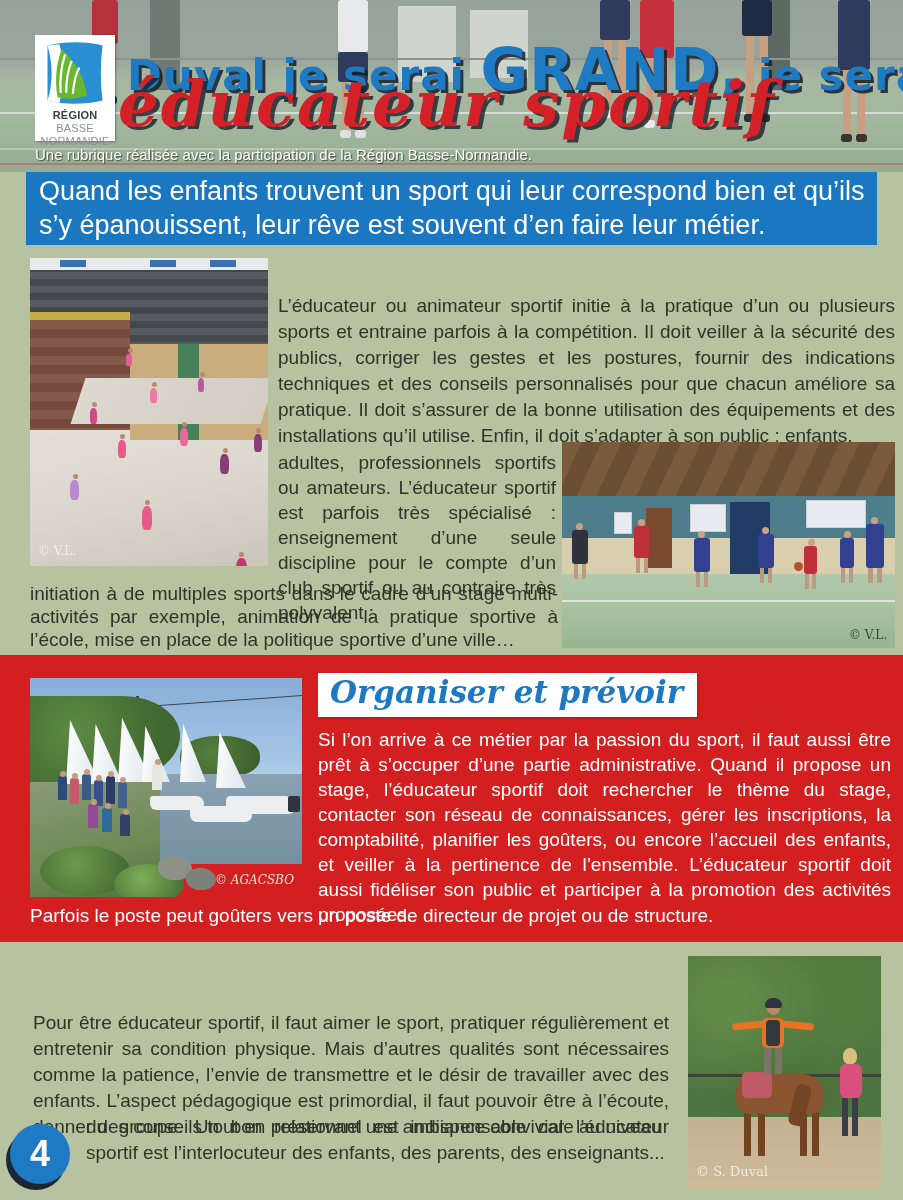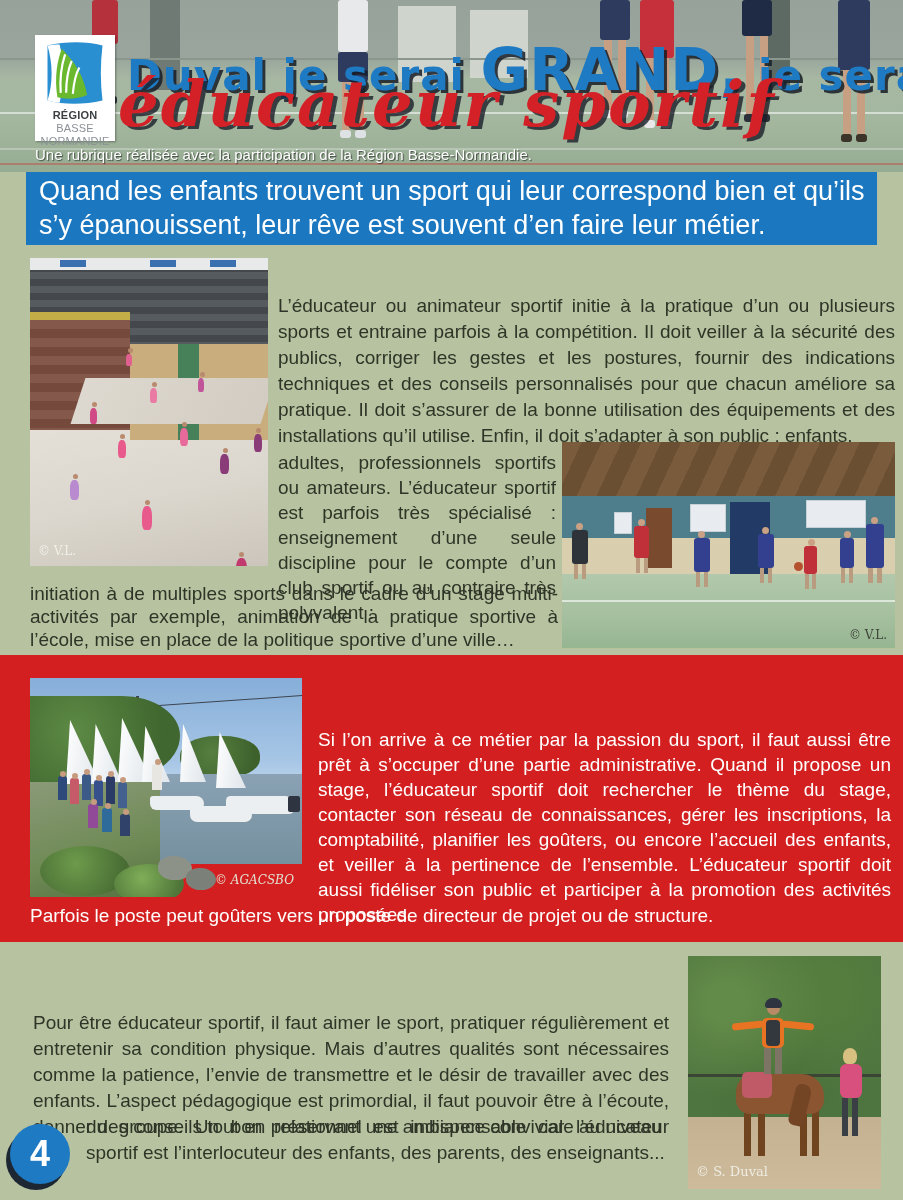--- a/index.html
+++ b/index.html
@@ -305,20 +305,21 @@
       <div class="s-person" style="left:88px;top:104px;width:9px;height:26px;background:#44608f;"></div>
       <div class="s-person" style="left:58px;top:126px;width:10px;height:24px;background:#904a98;"></div>
       <div class="s-person" style="left:72px;top:130px;width:10px;height:24px;background:#2e6a9a;"></div>
       <div class="s-person" style="left:90px;top:136px;width:10px;height:22px;background:#30426a;"></div>
       <div class="s-bush" style="left:10px;top:168px;width:90px;height:50px;"></div>
       <div class="s-bush" style="left:84px;top:186px;width:70px;height:40px;background:radial-gradient(circle at 40% 35%,#7fae58,#4e7438 80%);"></div>
       <div class="s-rock" style="left:128px;top:178px;width:34px;height:24px;"></div>
       <div class="s-rock" style="left:156px;top:190px;width:30px;height:22px;background:#7b8078;"></div>
       <div class="credit" style="right:8px;bottom:10px;color:#e3e0d2;font-style:italic;">© AGACSBO</div>
     </div>
+    <div class="heading-box heading-blue" style="left:318px;top:18px;">Organiser et prévoir</div>
     <div class="body-text red-text" style="left:318px;top:72px;width:573px;line-height:25px;">Si l’on arrive à ce métier par la passion du sport, il faut aussi être prêt à s’occuper d’une partie administrative. Quand il propose un stage, l’éducateur sportif doit rechercher le thème du stage, contacter son réseau de connaissances, gérer les inscriptions, la comptabilité, planifier les goûters, ou encore l’accueil des enfants, et veiller à la pertinence de l’ensemble. L’éducateur sportif doit aussi fidéliser son public et participer à la promotion des activités proposées.</div>
     <div class="body-text red-text" style="left:30px;top:248px;width:860px;text-align:left;">Parfois le poste peut goûters vers un poste de directeur de projet ou de structure.</div>
   </div>
 
 
   <div class="photo deco" style="left:688px;top:956px;width:193px;height:233px;text-decoration:underline;">
     <div class="h-trees"></div>
     <div class="h-sand"></div>
     <div class="h-rail"></div>
     <div class="h-leg" style="left:56px;top:152px;"></div>

